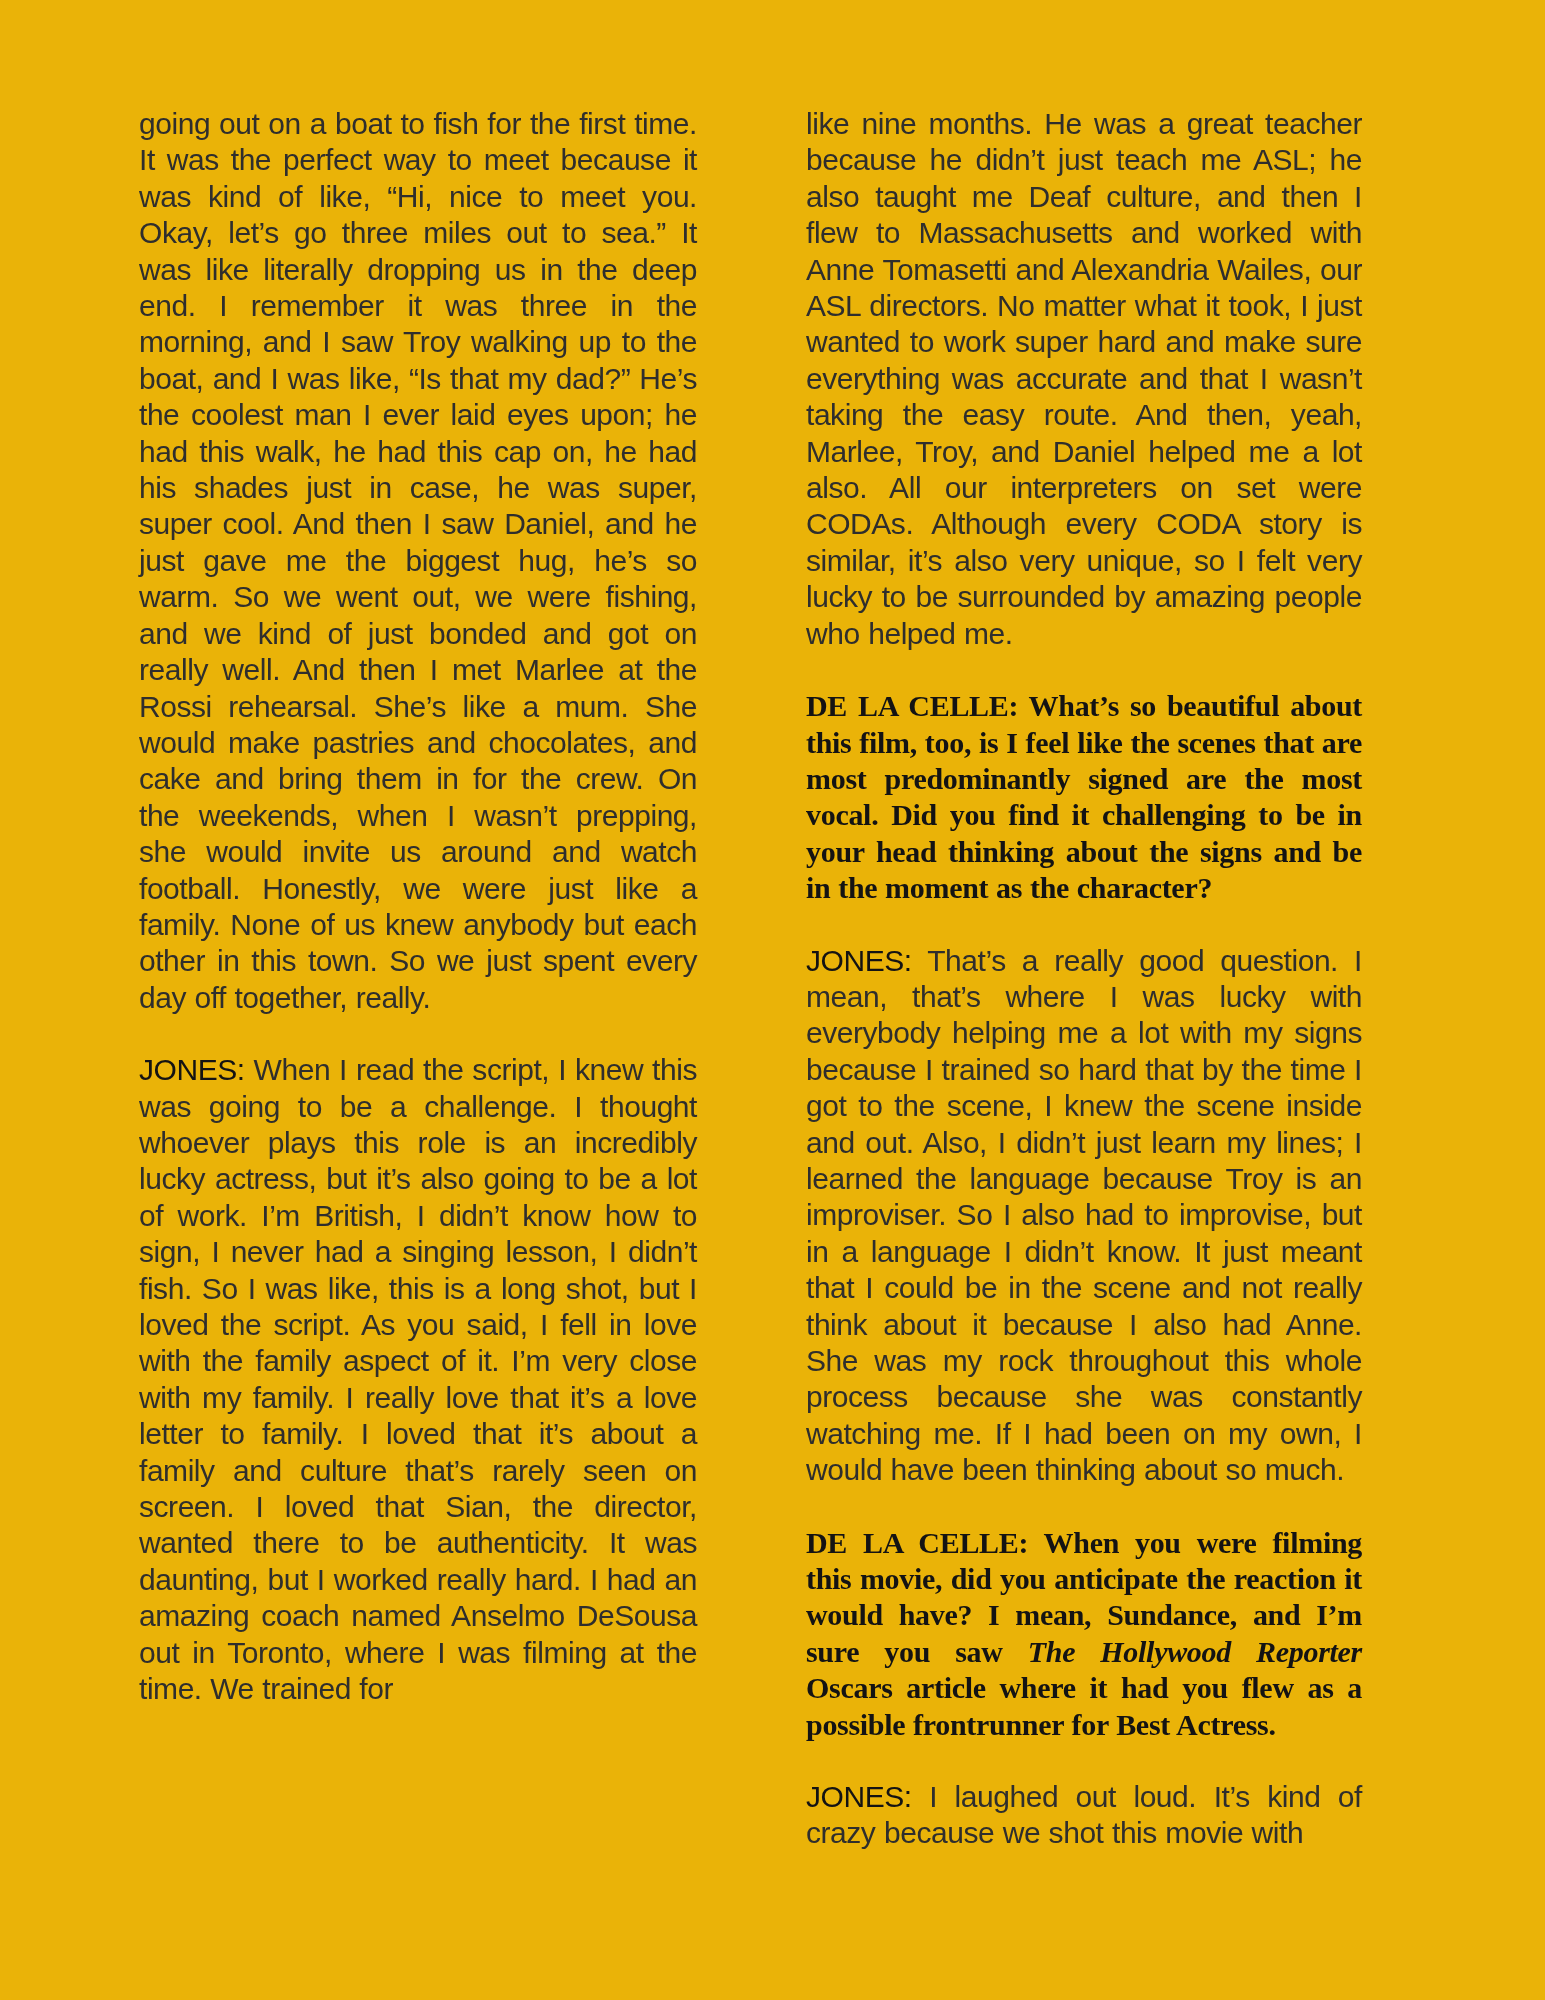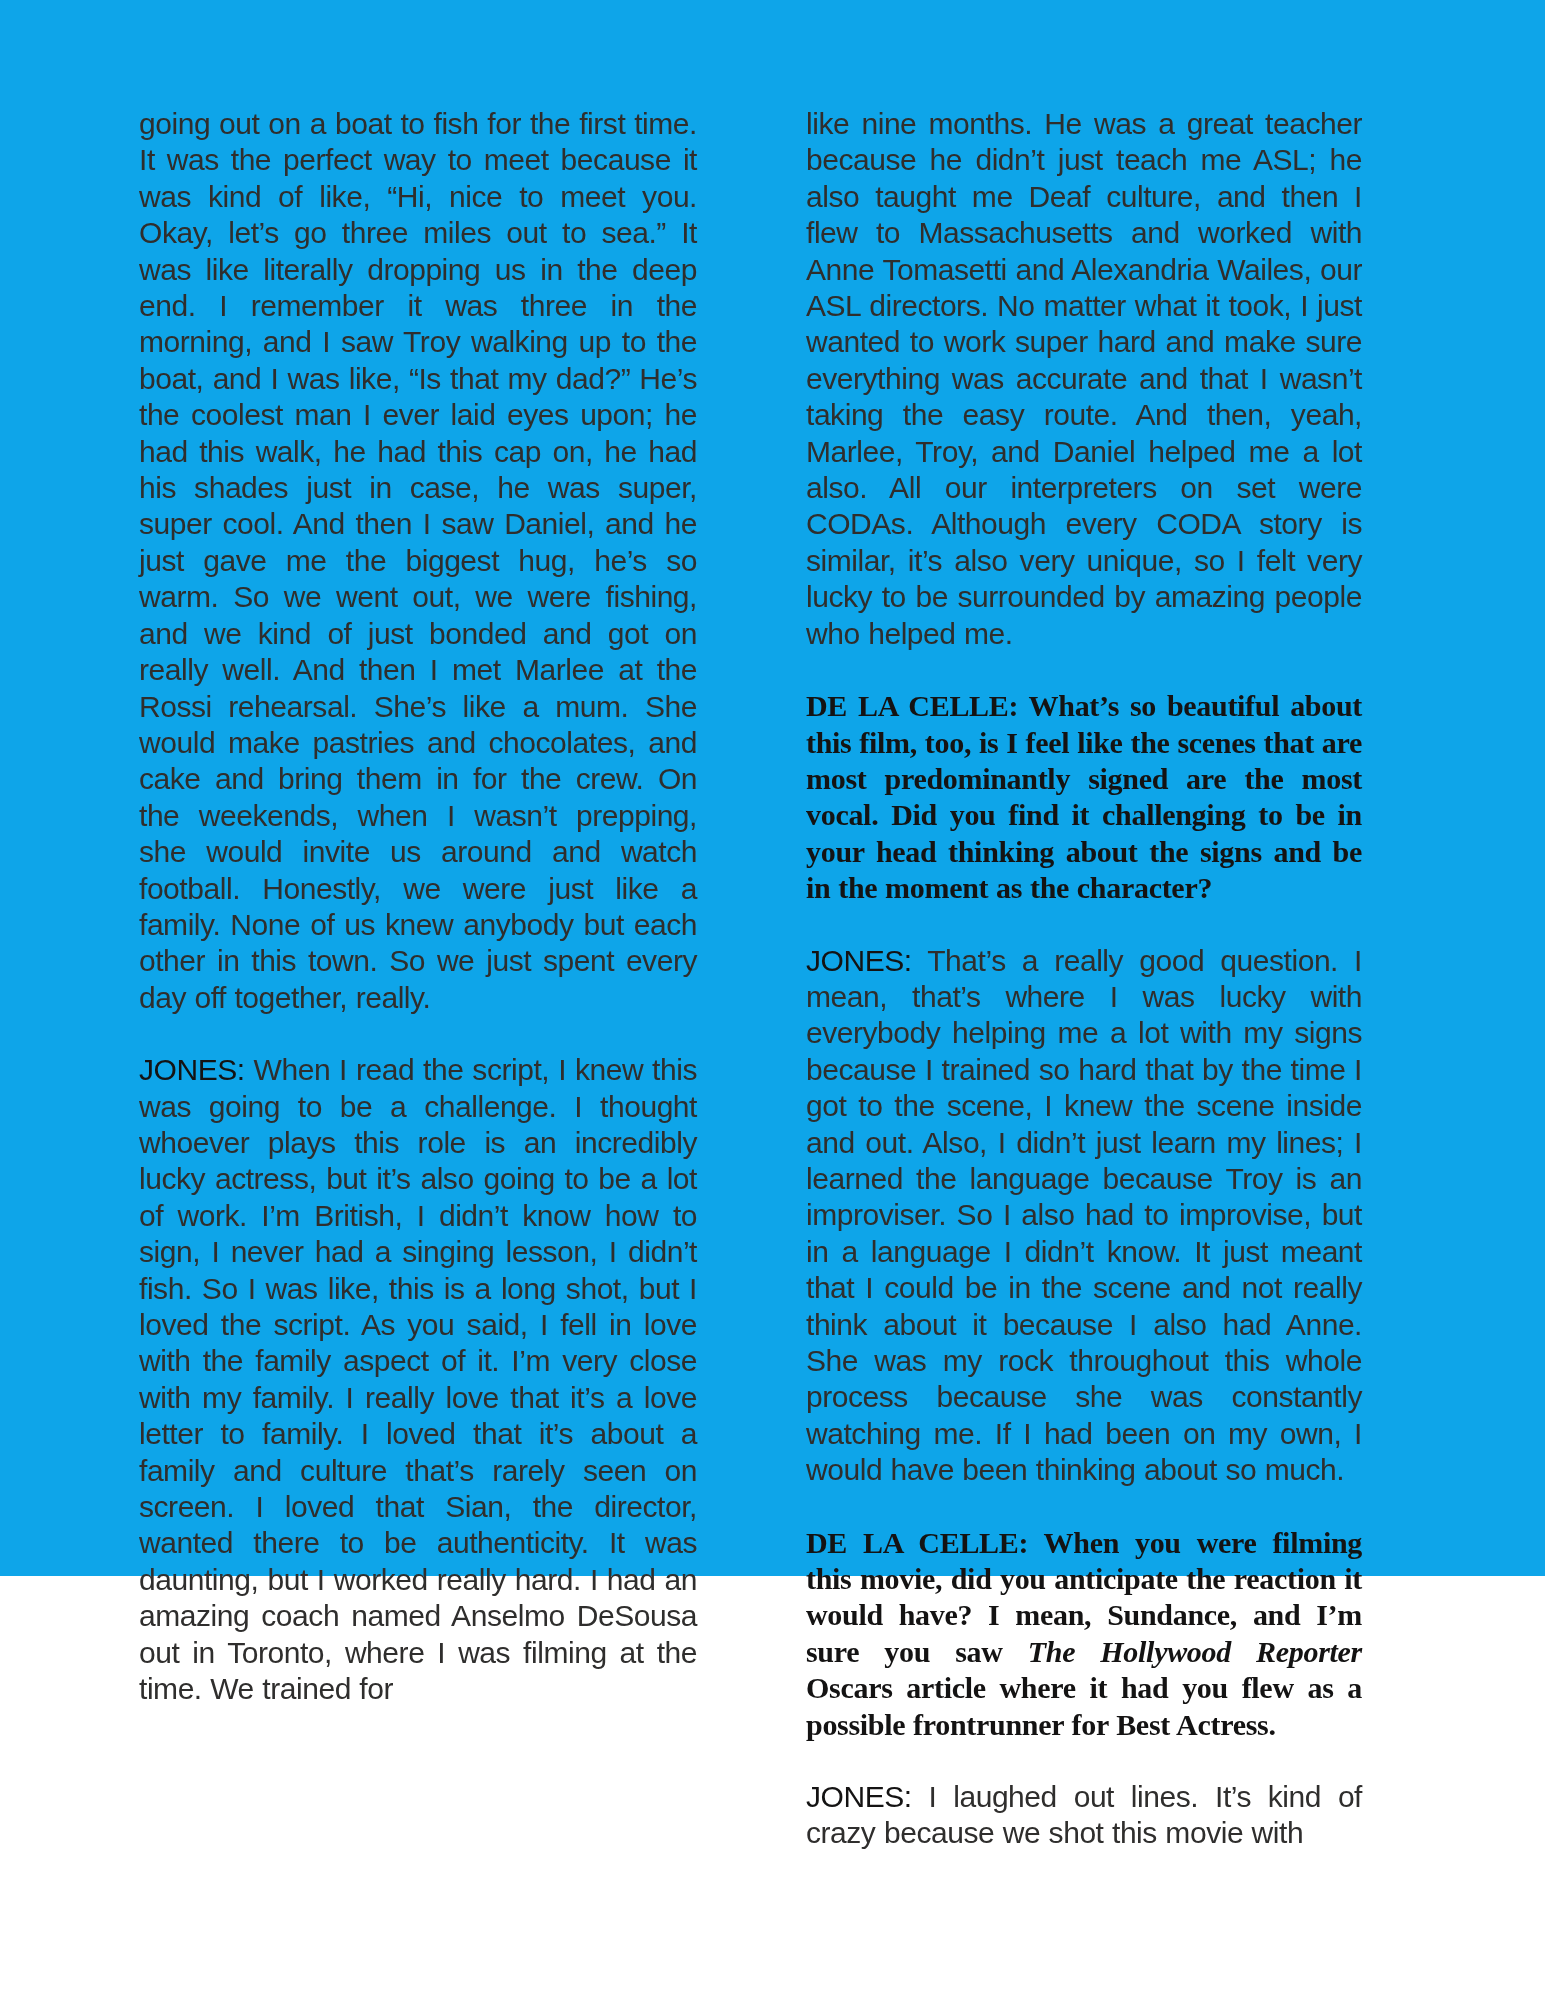--- a/index.html
+++ b/index.html
@@ -7,22 +7,22 @@
   body {
     width: 1545px;
     height: 2000px;
     position: relative;
     font-family: "Liberation Sans", sans-serif;
     overflow: hidden;
   }
   .page {
     position: absolute;
     left: 0; top: 0;
-    width: 1545px; height: 1576px;
-    background: #0ea5e9;
+    width: 1545px; height: 2000px;
+    background: #eab308;
   }
   .column {
     position: absolute;
     top: 106px;
     width: 558px;
     text-align: justify;
     font-size: 30px;
     line-height: 36.4px;
     letter-spacing: -0.015em;
     color: #2f2e2d;
@@ -51,15 +51,15 @@
 <div class="page">
   <div class="column left">
       <p class="block body"><span class="seg-normal">going out on a boat to fish for the first time. It was the perfect way to meet because it was kind of like, “Hi, nice to meet you. Okay, let’s go three miles out to sea.” It was like literally dropping us in the deep end. I remember it was three in the morning, and I saw Troy walking up to the boat, and I was like, “Is that my dad?” He’s the coolest man I ever laid eyes upon; he had this walk, he had this cap on, he had his shades just in case, he was super, super cool. And then I saw Daniel, and he just gave me the biggest hug, he’s so warm. So we went out, we were fishing, and we kind of just bonded and got on really well. And then I met Marlee at the Rossi rehearsal. She’s like a mum. She would make pastries and chocolates, and cake and bring them in for the crew. On the weekends, when I wasn’t prepping, she would invite us around and watch football. Honestly, we were just like a family. None of us knew anybody but each other in this town. So we just spent every day off together, really.</span></p>
       <p class="block answer"><span class="seg-speaker">JONES:</span><span class="seg-normal"> When I read the script, I knew this was going to be a challenge. I thought whoever plays this role is an incredibly lucky actress, but it’s also going to be a lot of work. I’m British, I didn’t know how to sign, I never had a singing lesson, I didn’t fish. So I was like, this is a long shot, but I loved the script. As you said, I fell in love with the family aspect of it. I’m very close with my family. I really love that it’s a love letter to family. I loved that it’s about a family and culture that’s rarely seen on screen. I loved that Sian, the director, wanted there to be authenticity. It was daunting, but I worked really hard. I had an amazing coach named Anselmo DeSousa out in Toronto, where I was filming at the time. We trained for</span></p>
     </div>
   <div class="column right">
       <p class="block body"><span class="seg-normal">like nine months. He was a great teacher because he didn’t just teach me ASL; he also taught me Deaf culture, and then I flew to Massachusetts and worked with Anne Tomasetti and Alexandria Wailes, our ASL directors. No matter what it took, I just wanted to work super hard and make sure everything was accurate and that I wasn’t taking the easy route. And then, yeah, Marlee, Troy, and Daniel helped me a lot also. All our interpreters on set were CODAs. Although every CODA story is similar, it’s also very unique, so I felt very lucky to be surrounded by amazing people who helped me.</span></p>
       <p class="block question"><span class="seg-normal">DE LA CELLE: What’s so beautiful about this film, too, is I feel like the scenes that are most predominantly signed are the most vocal. Did you find it challenging to be in your head thinking about the signs and be in the moment as the character?</span></p>
       <p class="block answer"><span class="seg-speaker">JONES:</span><span class="seg-normal"> That’s a really good question. I mean, that’s where I was lucky with everybody helping me a lot with my signs because I trained so hard that by the time I got to the scene, I knew the scene inside and out. Also, I didn’t just learn my lines; I learned the language because Troy is an improviser. So I also had to improvise, but in a language I didn’t know. It just meant that I could be in the scene and not really think about it because I also had Anne. She was my rock throughout this whole process because she was constantly watching me. If I had been on my own, I would have been thinking about so much.</span></p>
       <p class="block question"><span class="seg-normal">DE LA CELLE: When you were filming this movie, did you anticipate the reaction it would have? I mean, Sundance, and I’m sure you saw </span><span class="seg-italic">The Hollywood Reporter</span><span class="seg-normal"> Oscars article where it had you flew as a possible frontrunner for Best Actress.</span></p>
-      <p class="block answer"><span class="seg-speaker">JONES:</span><span class="seg-normal"> I laughed out lines. It’s kind of crazy because we shot this movie with</span></p>
+      <p class="block answer"><span class="seg-speaker">JONES:</span><span class="seg-normal"> I laughed out loud. It’s kind of crazy because we shot this movie with</span></p>
     </div>
 </div>
 
 </body></html>

